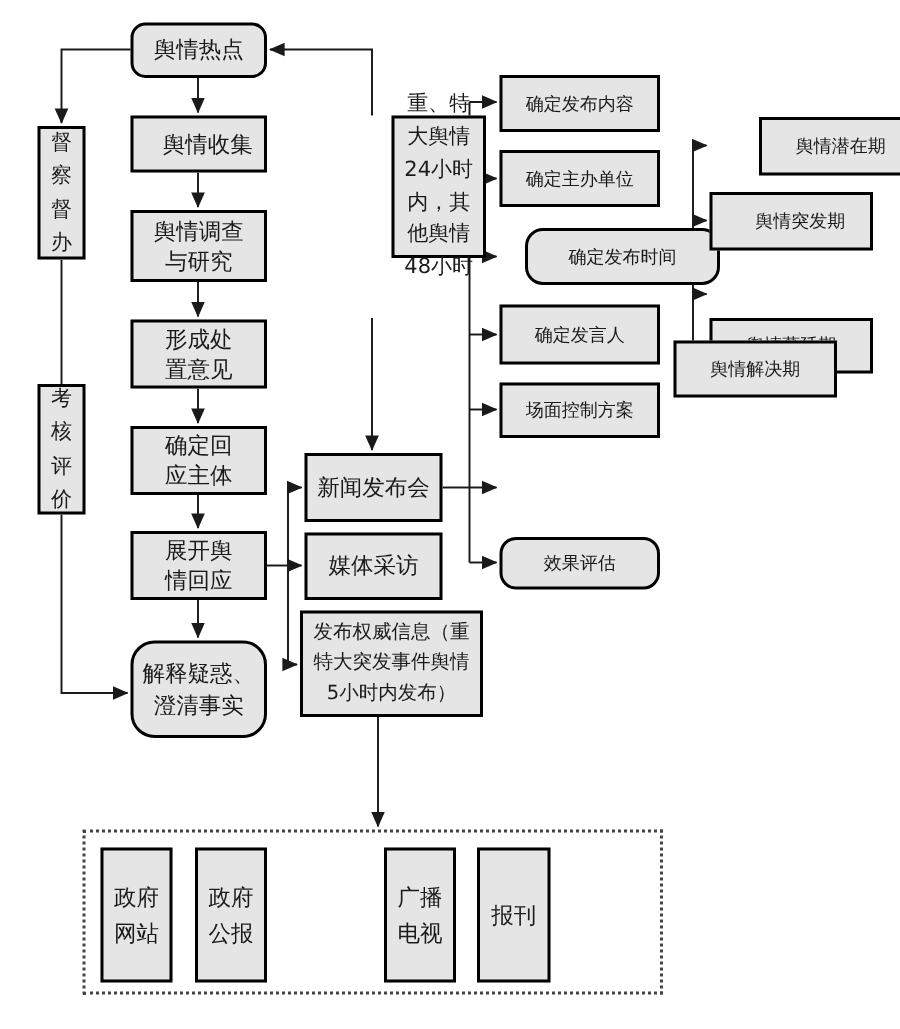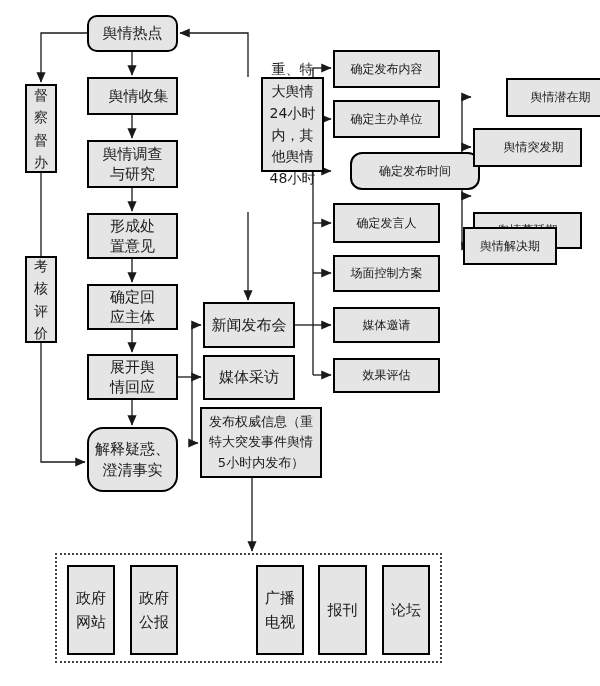--- a/index.html
+++ b/index.html
@@ -141,41 +141,39 @@
   <div class="node rightcol" style="left:333px;top:50px;width:107px;height:38px;">确定发布内容</div>
 
   <div class="node rightcol" style="left:333px;top:100px;width:107px;height:38px;">确定主办单位</div>
 
   <div class="node rightcol" style="left:350px;top:152px;width:130px;height:38px;border-radius:12px;">确定发布时间</div>
 
   <div class="node rightcol" style="left:333px;top:203px;width:107px;height:40px;">确定发言人</div>
 
   <div class="node rightcol" style="left:333px;top:255px;width:107px;height:37px;">场面控制方案</div>
 
-  <div class="node rightcol" style="left:333px;top:307px;width:107px;height:36px;">媒体邀请</div>
 
-  <div class="node rightcol" style="left:333px;top:358px;width:107px;height:35px;">效果评估</div>
+  <div class="node rightcol" style="left:333px;top:358px;width:107px;height:35px;border-radius:11px;">效果评估</div>
 
   <div class="node rightcol" style="left:473px;top:78px;width:109px;height:39px;margin-left:33px;">舆情潜在期</div>
 
   <div class="node rightcol" style="left:473px;top:128px;width:109px;height:39px;padding-left:12px;">舆情突发期</div>
 
   <div class="node rightcol" style="left:473px;top:178px;width:109px;height:37px;margin-top:34px;">舆情蔓延期</div>
 
-  <div class="node rightcol" style="left:463px;top:227px;width:94px;height:38px;">舆情解决期</div>
+  <div class="node rightcol" style="left:449px;top:227px;width:109px;height:38px;">舆情解决期</div>
 
   <div class="dashed-container" style="left:55px;top:553px;width:387px;height:110px;"></div>
 
   <div class="node channel" style="left:67px;top:565px;width:48px;height:90px;">政府
 网站</div>
 
   <div class="node channel" style="left:130px;top:565px;width:48px;height:90px;">政府
 公报</div>
 
 
   <div class="node channel" style="left:256px;top:565px;width:48px;height:90px;">广播
 电视</div>
 
   <div class="node channel" style="left:318px;top:565px;width:49px;height:90px;">报刊</div>
 
-  <div class="node channel" style="left:382px;top:565px;width:48px;height:90px;">论坛</div>
 
 </div>
 
 </body></html>

